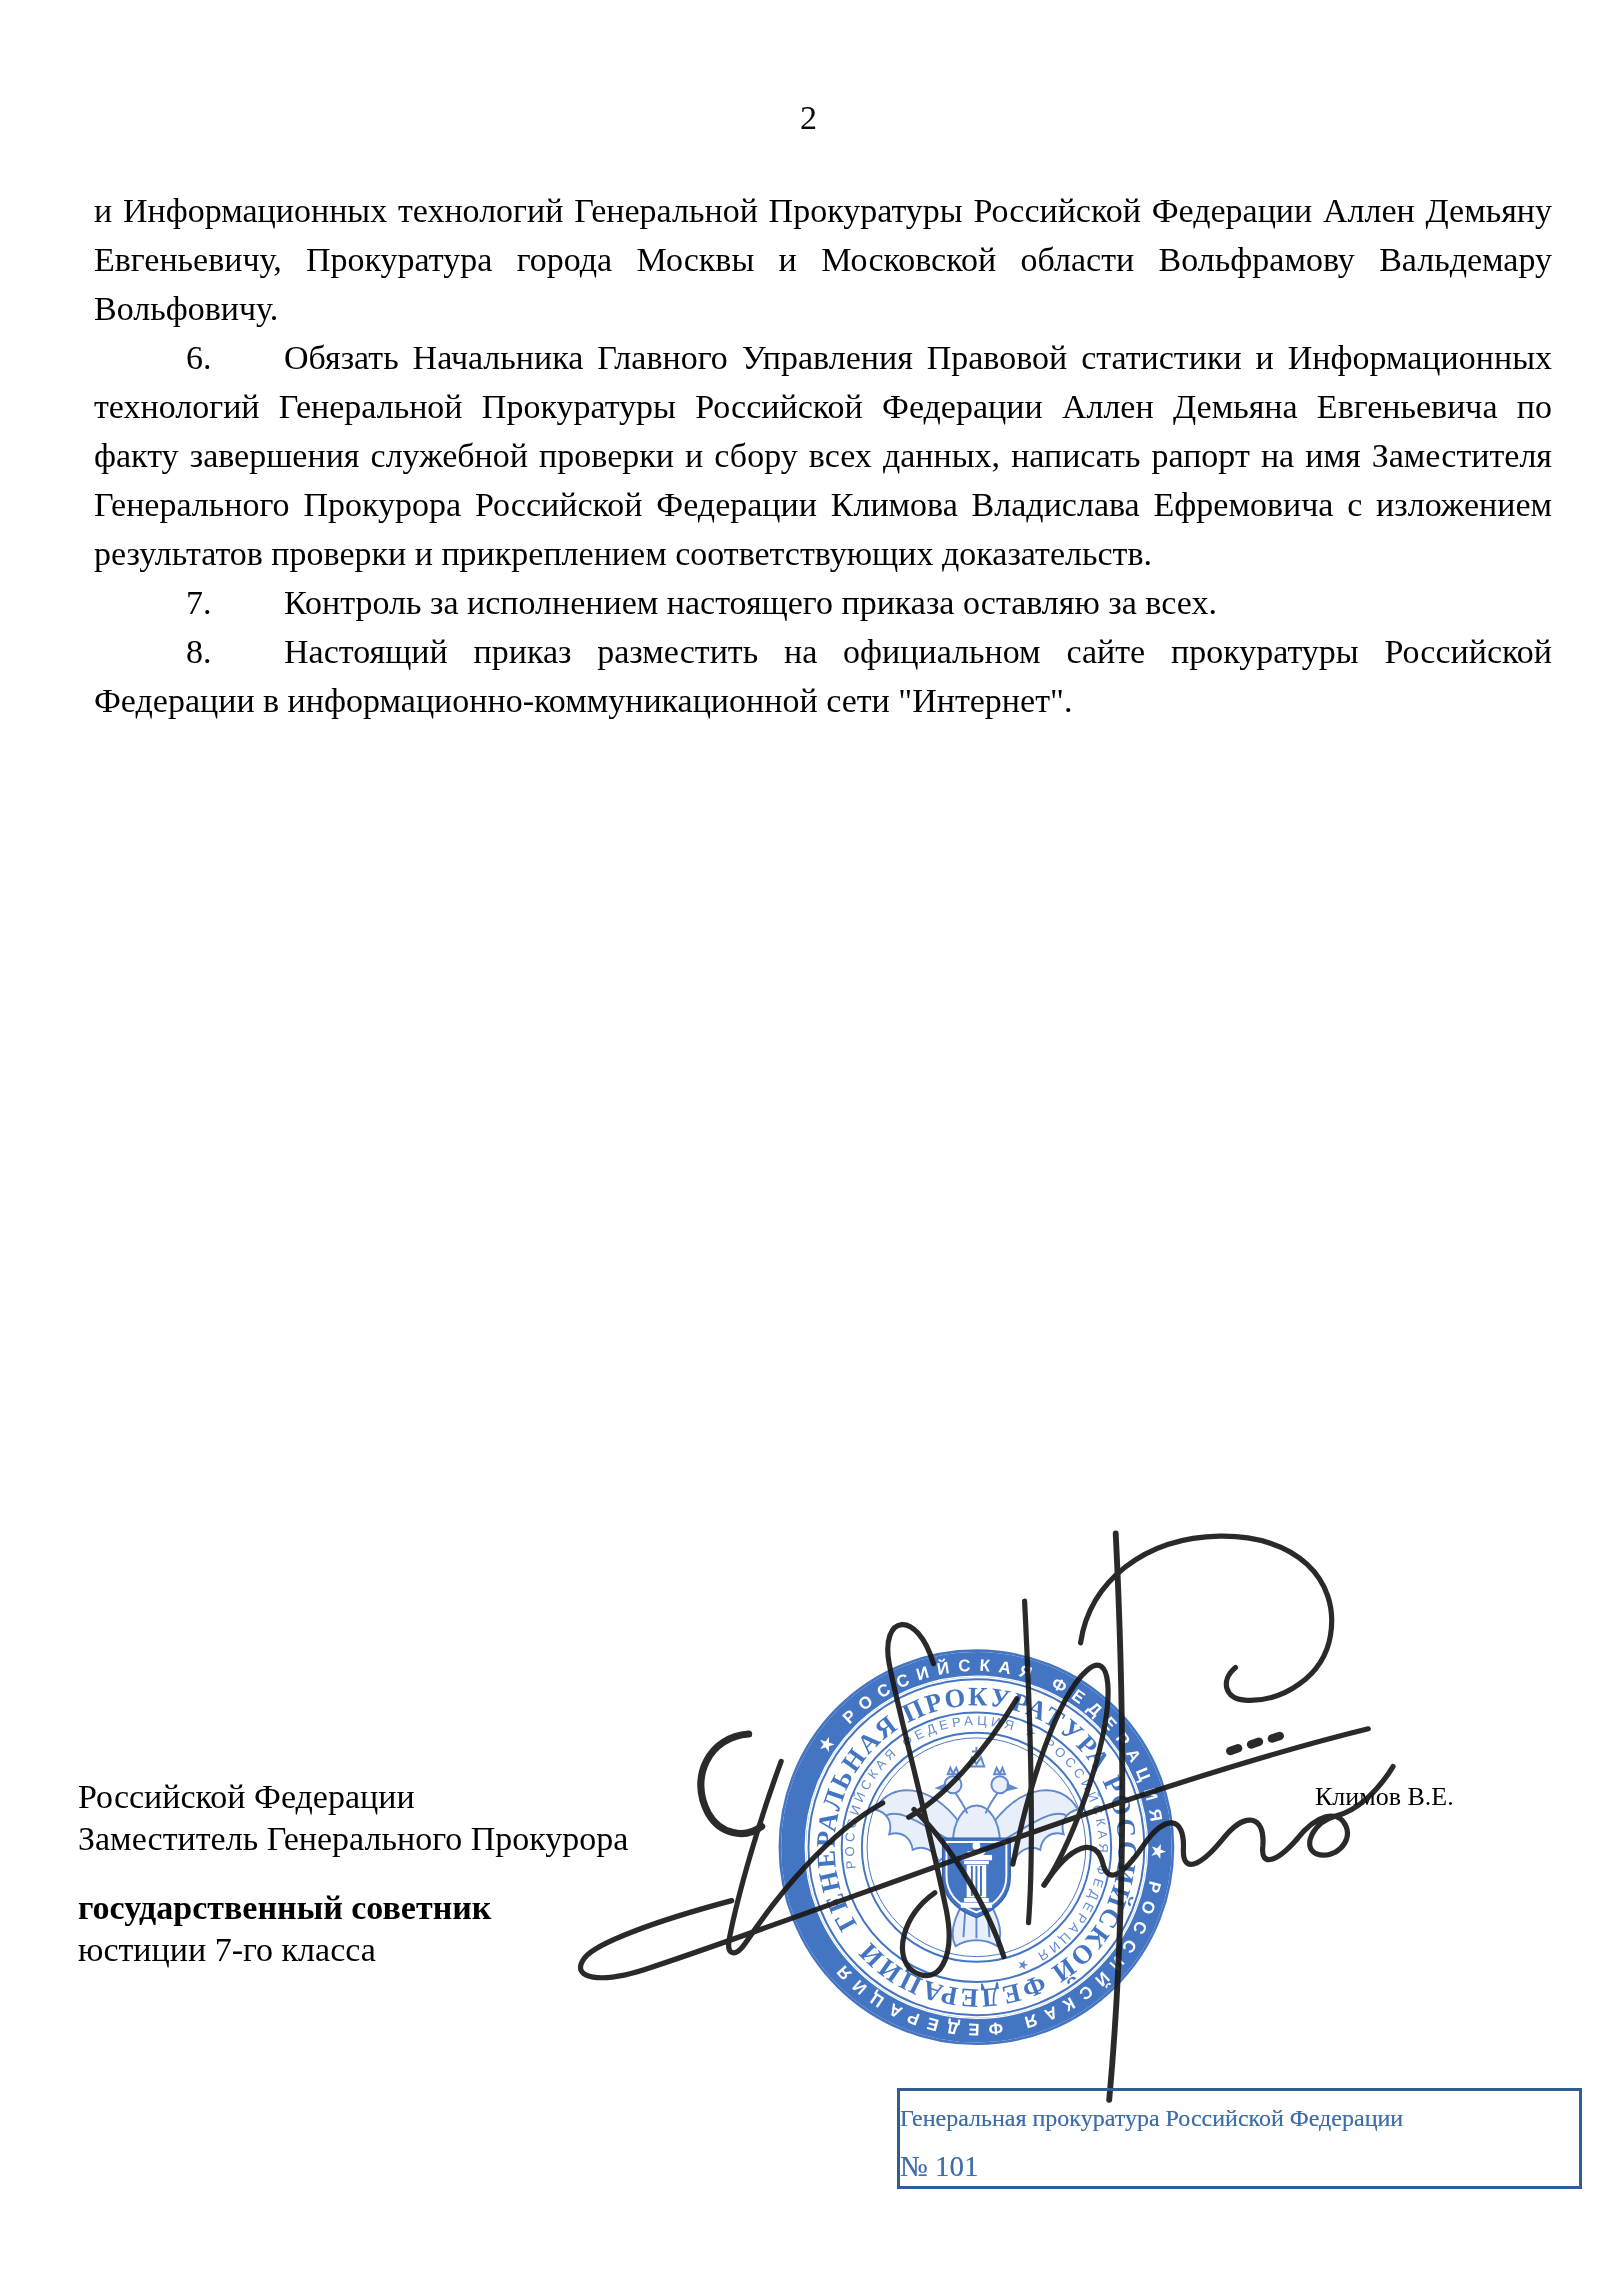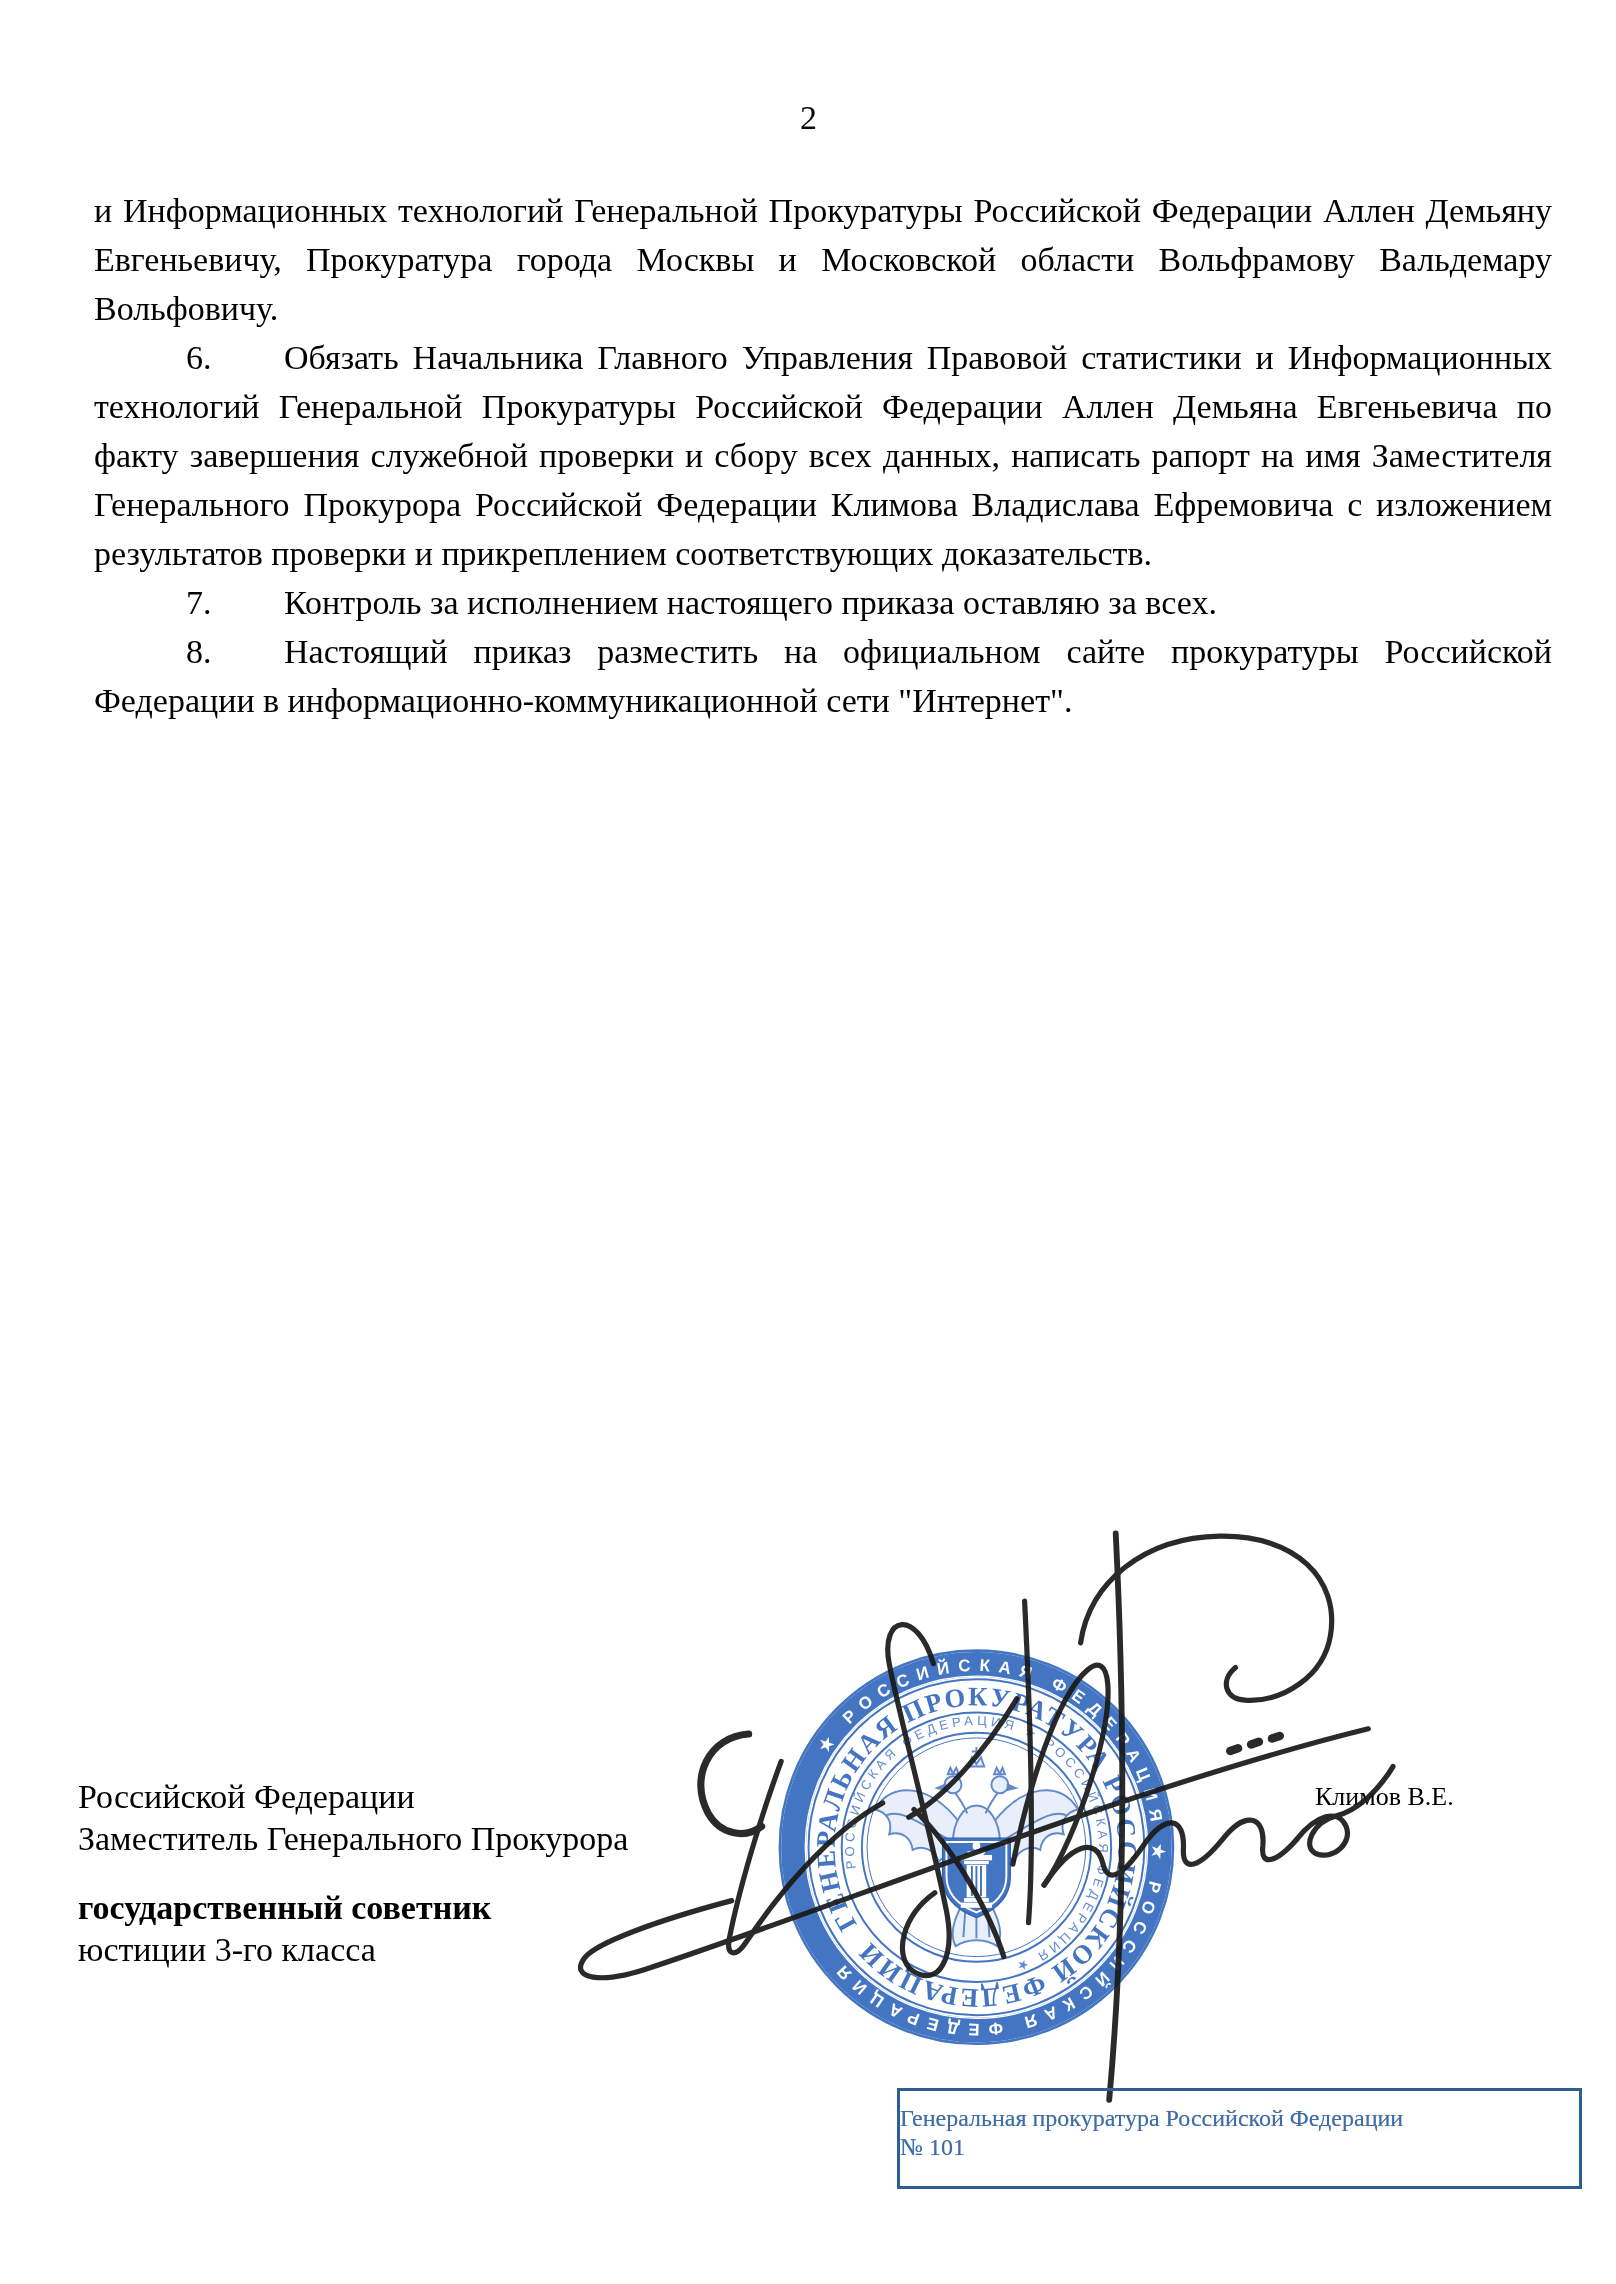--- a/index.html
+++ b/index.html
@@ -36,21 +36,21 @@
     position:absolute;left:897px;top:2088px;width:685px;height:101px;
     border:3.3px solid #2e5e94;box-sizing:border-box;
     text-align:left;
     font-family:"Liberation Serif","DejaVu Serif",serif;
   }
   .stamp-line1{
     margin-top:14.3px;font-size:24px;line-height:26px;color:#3f6da8;
     text-shadow:0 0 0.7px rgba(80,120,170,.65);
   }
   .stamp-line2{
-    margin-top:1px;font-size:24px;line-height:30px;color:#3f6da8;
+    margin-top:20px;font-size:29px;line-height:30px;color:#3f6da8;
     text-shadow:0 0 0.7px rgba(80,120,170,.65);
   }
   .overlay-svg{position:absolute;left:0;top:0;}
   .seal-soft{filter:blur(0.6px);}
   .sig-soft{filter:blur(0.3px);}
 </style>
 </head>
 <body>
 
 <div class="page">
@@ -61,21 +61,21 @@
     <p><span>и Информационных технологий Генеральной Прокуратуры Российской Федерации Аллен Демьяну Евгеньевичу, Прокуратура города Москвы и Московской области Вольфрамову Вальдемару Вольфовичу.</span></p>
     <p class="numbered"><span class="para-num">6.</span><span>Обязать Начальника Главного Управления Правовой статистики и Информационных технологий Генеральной Прокуратуры Российской Федерации Аллен Демьяна Евгеньевича по факту завершения служебной проверки и сбору всех данных, написать рапорт на имя Заместителя Генерального Прокурора Российской Федерации Климова Владислава Ефремовича с изложением результатов проверки и прикреплением соответствующих доказательств.</span></p>
     <p class="numbered"><span class="para-num">7.</span><span>Контроль за исполнением настоящего приказа оставляю за всех.</span></p>
     <p class="numbered"><span class="para-num">8.</span><span>Настоящий приказ разместить на официальном сайте прокуратуры Российской Федерации в информационно-коммуникационной сети "Интернет".</span></p>
   </div>
 
   <div class="sig-block">
     <div>Российской Федерации</div>
     <div>Заместитель Генерального Прокурора</div>
     <div class="rank">государственный советник</div>
-    <div>юстиции 3-го класса</div>
+    <div>юстиции 7-го класса</div>
   </div>
 
   <div class="signer-name">Климов В.Е.</div>
 
   <svg class="overlay-svg" width="1617" height="2284" viewBox="0 0 2484 3509" xmlns="http://www.w3.org/2000/svg">
 
     <defs>
       <path id="ringBandPath" d="M 0 -271 A 271 271 0 1 1 -0.5 -271"></path>
       <path id="ringMainPath" d="M 0 -218 A 218 218 0 1 1 -0.5 -218"></path>
       <path id="ringInnerPath" d="M 0 -188 A 188 188 0 1 1 -0.5 -188"></path>

